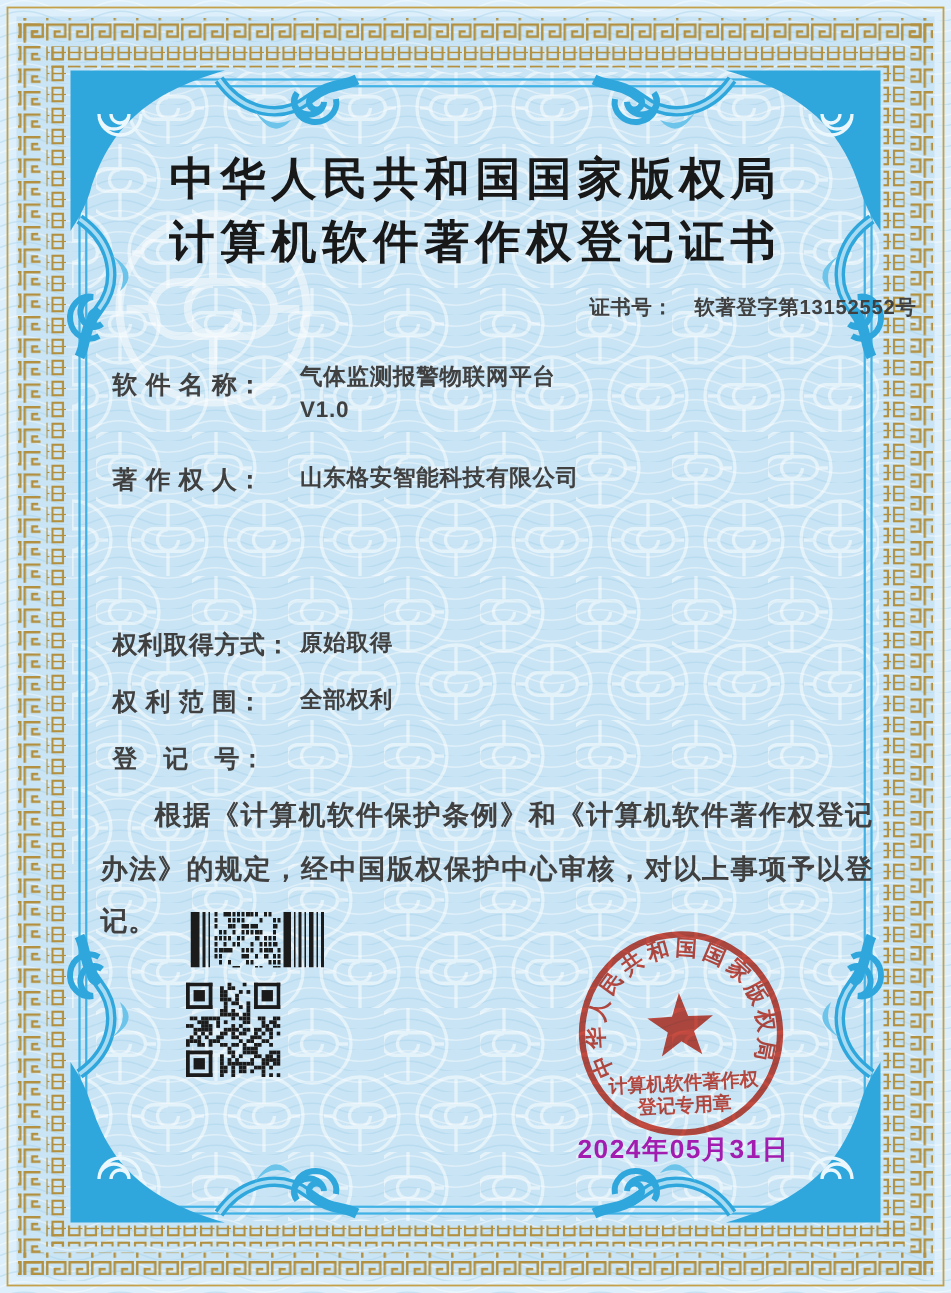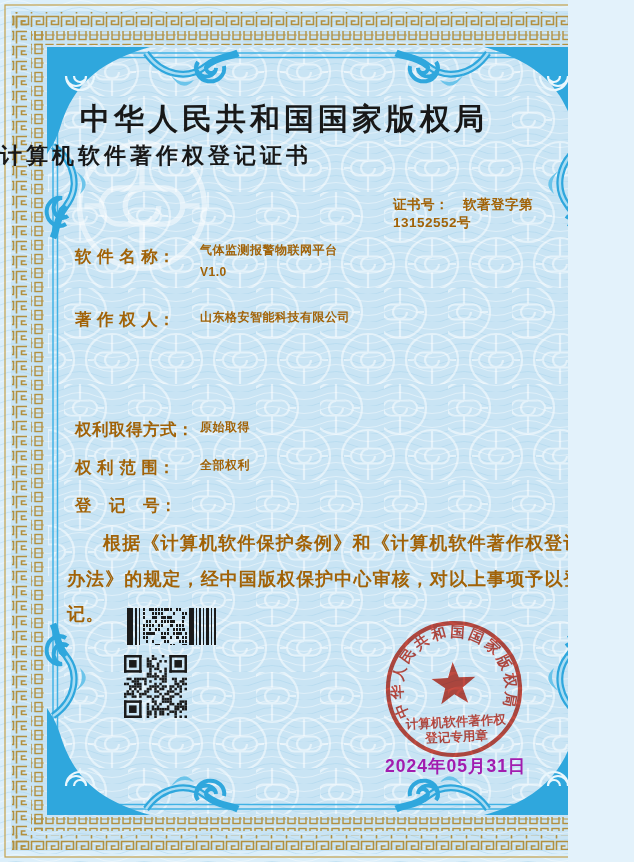--- a/index.html
+++ b/index.html
@@ -1,29 +1,29 @@
 <!DOCTYPE html>
 <html><head>
 <meta charset="utf-8">
 <style>
   html,body{margin:0;padding:0;background:#e3f2fb;}
-  .page{position:relative;width:568px;height:862px;overflow:hidden;
+  .page{position:relative;width:634px;height:862px;overflow:hidden;
         font-family:"Liberation Sans",sans-serif;background:#dceffa;}
   .bg{position:absolute;left:0;top:0;}
-  .txt{position:absolute;color:#a16207;}
+  .txt{position:absolute;color:#404040;}
   .authority{left:0;right:0;top:99px;text-align:center;
              font-family:"Liberation Serif",serif;font-weight:bold;
              font-size:30px;letter-spacing:4px;color:#181818;}
-  .cert-title{left:0;right:0;top:141px;text-align:left;
+  .cert-title{left:0;right:0;top:141px;text-align:center;
               font-family:"Liberation Serif",serif;font-weight:bold;
-              font-size:22px;letter-spacing:4px;color:#181818;}
+              font-size:30px;letter-spacing:4px;color:#181818;}
   .certno{left:393px;top:196px;font-size:13.5px;font-weight:bold;letter-spacing:.5px;}
   .certno .gap{display:inline-block;width:14px;}
   .flabel{left:75px;font-size:16.5px;font-weight:bold;letter-spacing:.5px;white-space:pre;}
-  .fvalue{left:200px;font-size:12px;font-weight:bold;letter-spacing:.5px;}
+  .fvalue{left:200px;font-size:15px;font-weight:bold;letter-spacing:.5px;}
   .statement{left:67px;top:526px;width:515px;font-size:18px;font-weight:bold;
              line-height:35.5px;text-align:justify;text-indent:2em;letter-spacing:.5px;}
   .barcode{position:absolute;left:127px;top:608px;}
   .qrcode{position:absolute;left:124px;top:655px;}
   .seal{position:absolute;left:378px;top:613px;width:152px;height:152px;
         opacity:.9;mix-blend-mode:multiply;transform:rotate(-3deg);}
   .date{left:385px;top:754px;font-size:17.5px;font-weight:bold;letter-spacing:1px;color:#a21caf;}
 </style>
 </head>
 <body>

